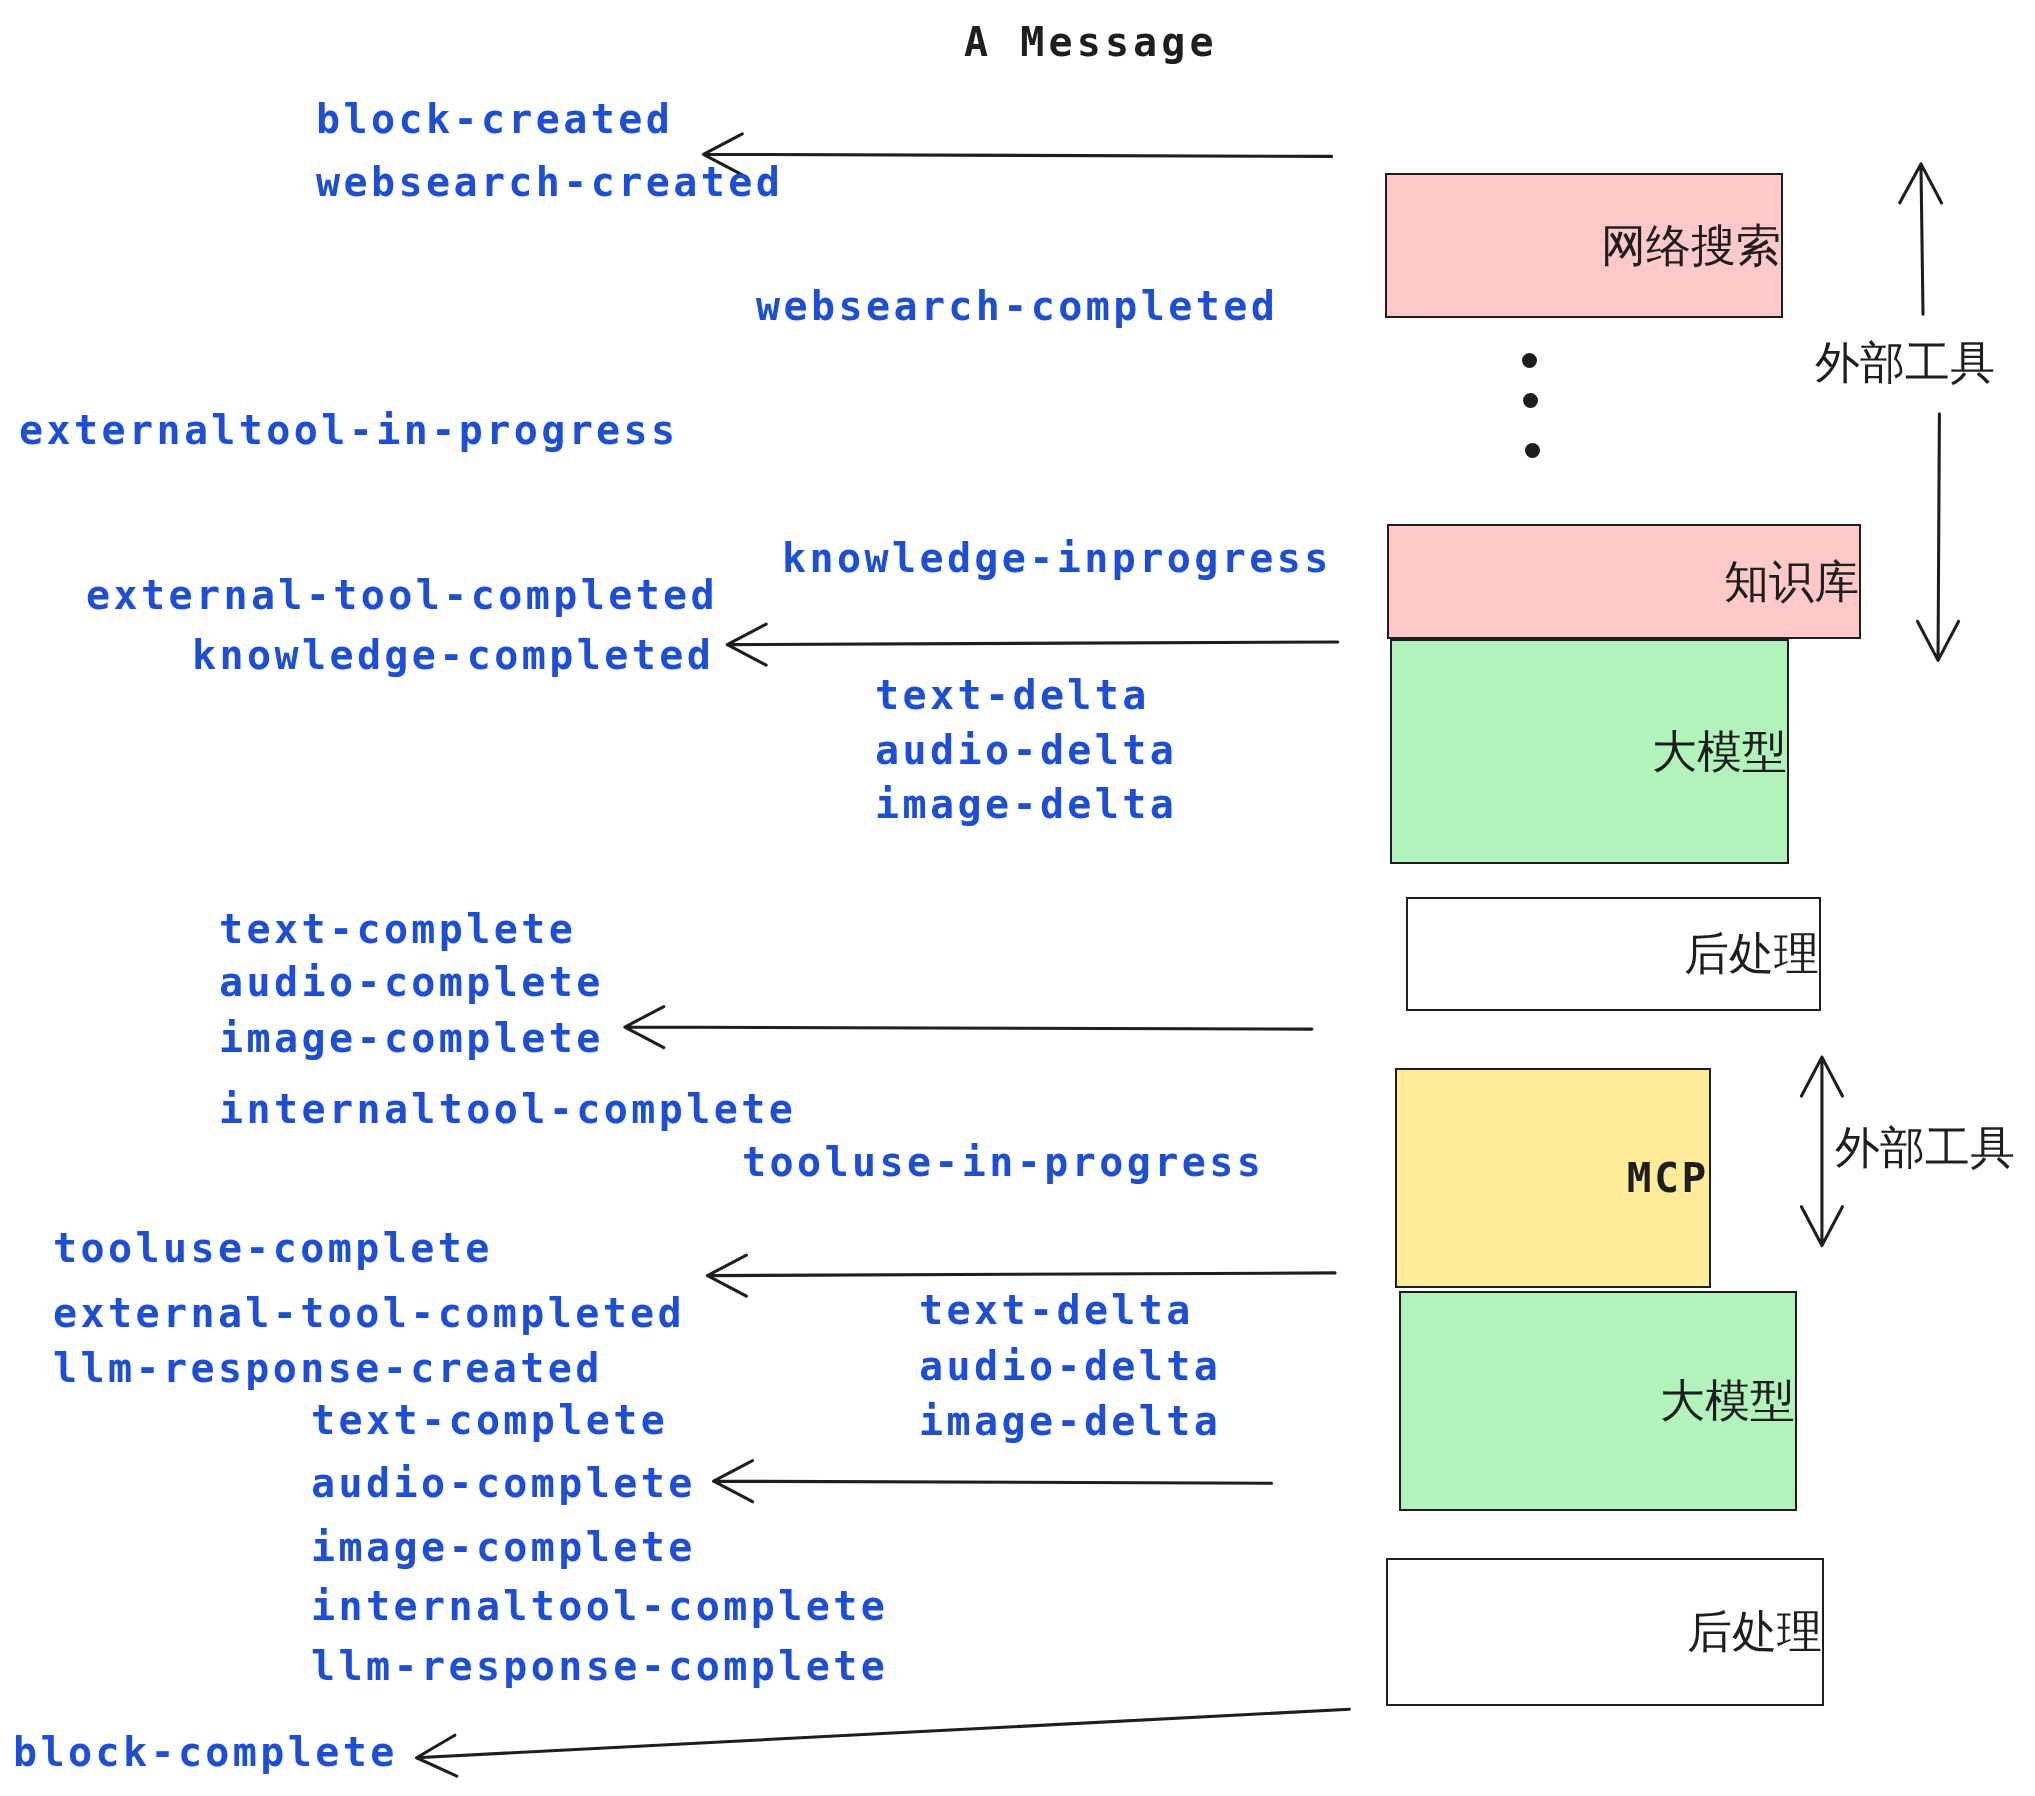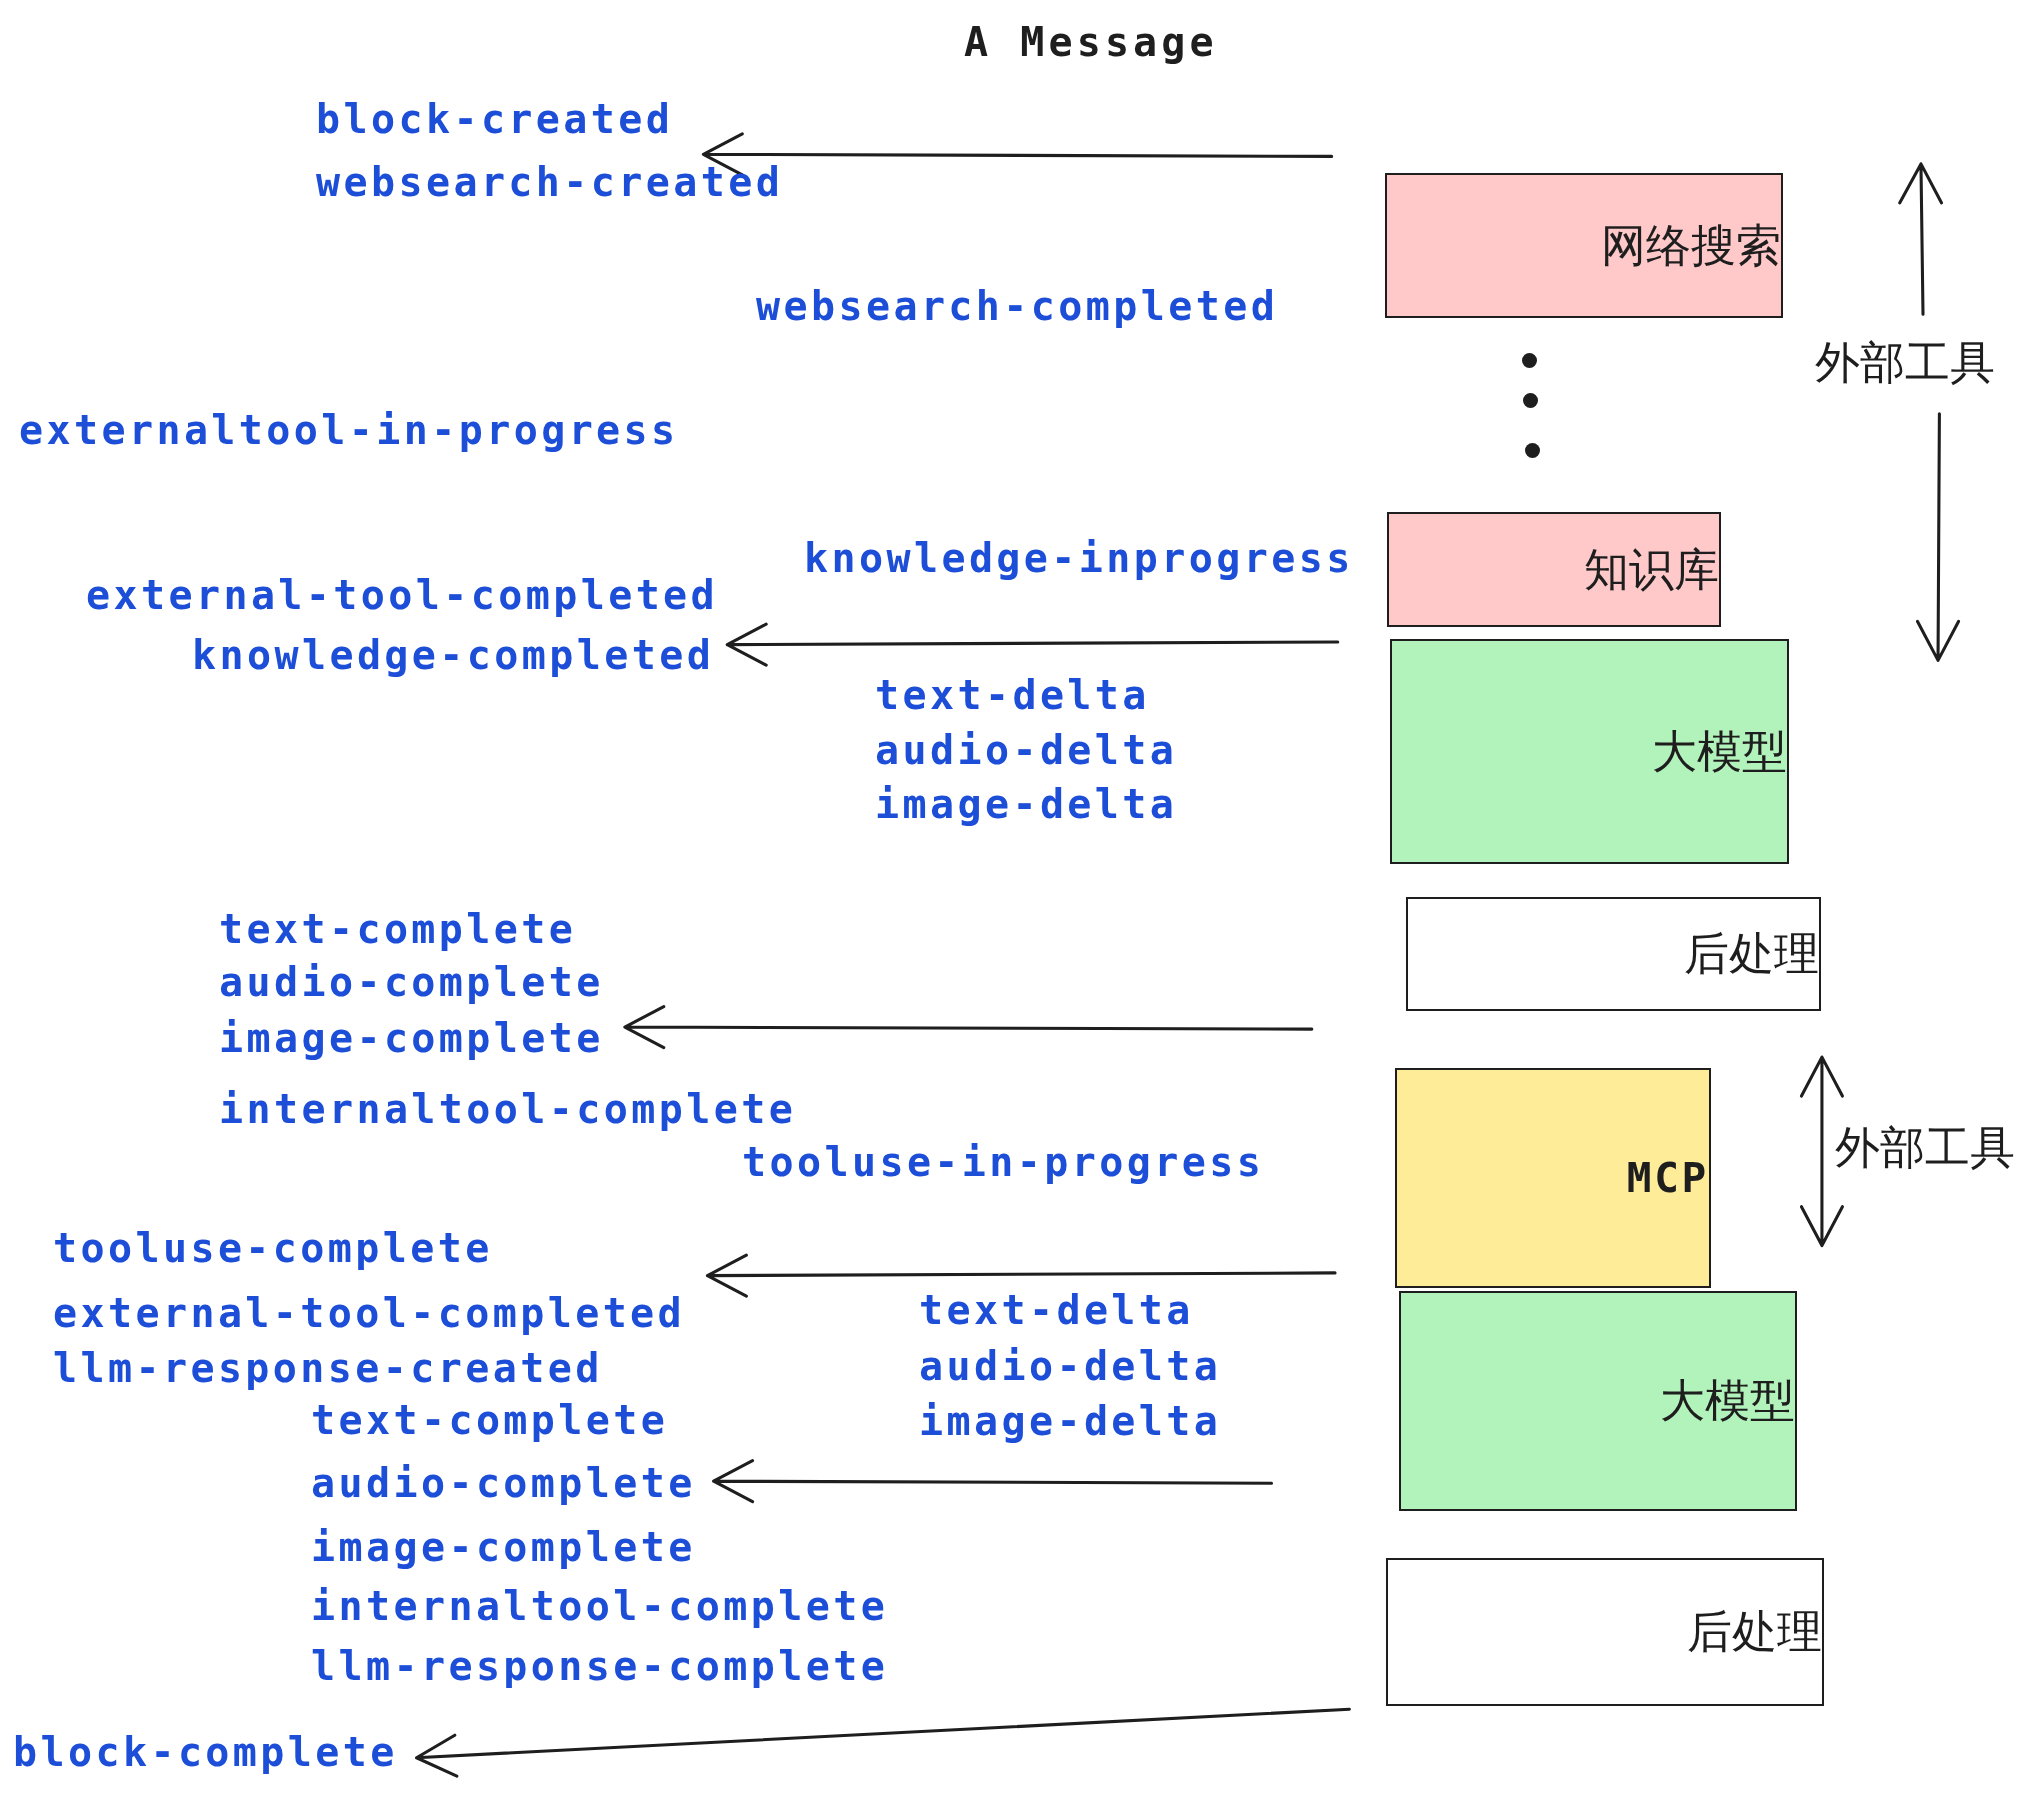--- a/index.html
+++ b/index.html
@@ -79,21 +79,21 @@
   <div class="title">A Message</div>
 
   <div class="box fill-pink" style="left:1349px;top:173px;width:398px;height:145px">
     <span class="box-label">网络搜索</span>
   </div>
 
   <div class="dot" style="left:1522px;top:353px"></div>
   <div class="dot" style="left:1523px;top:393px"></div>
   <div class="dot" style="left:1525px;top:443px"></div>
 
-  <div class="box fill-pink" style="left:1351px;top:512px;width:334px;height:115px">
+  <div class="box fill-pink" style="left:1351px;top:524px;width:474px;height:115px">
     <span class="box-label">知识库</span>
   </div>
 
   <div class="box fill-green" style="left:1354px;top:639px;width:399px;height:225px">
     <span class="box-label">大模型</span>
   </div>
 
   <div class="box fill-white" style="left:1370px;top:897px;width:415px;height:114px">
     <span class="box-label">后处理</span>
   </div>
@@ -110,21 +110,21 @@
     <span class="box-label">后处理</span>
   </div>
 
   <div class="annot" style="left:1815px;top:333px">外部工具</div>
   <div class="annot" style="left:1835px;top:1118px">外部工具</div>
 
   <div class="ev" style="left:316px;top:96px">block-created</div>
   <div class="ev" style="left:316px;top:159px">websearch-created</div>
   <div class="ev" style="left:756px;top:283px">websearch-completed</div>
   <div class="ev" style="left:19px;top:407px">externaltool-in-progress</div>
-  <div class="ev" style="left:804px;top:535px">knowledge-inprogress</div>
+  <div class="ev" style="left:782px;top:535px">knowledge-inprogress</div>
   <div class="ev" style="left:86px;top:572px">external-tool-completed</div>
   <div class="ev" style="left:192px;top:632px">knowledge-completed</div>
   <div class="ev" style="left:875px;top:672px">text-delta</div>
   <div class="ev" style="left:875px;top:727px">audio-delta</div>
   <div class="ev" style="left:875px;top:781px">image-delta</div>
   <div class="ev" style="left:219px;top:906px">text-complete</div>
   <div class="ev" style="left:219px;top:959px">audio-complete</div>
   <div class="ev" style="left:219px;top:1015px">image-complete</div>
   <div class="ev" style="left:219px;top:1086px">internaltool-complete</div>
   <div class="ev" style="left:742px;top:1139px">tooluse-in-progress</div>

